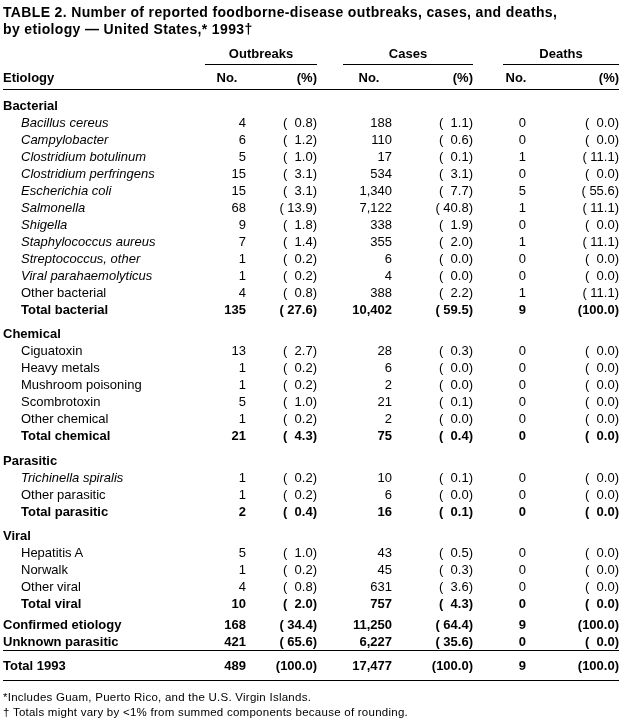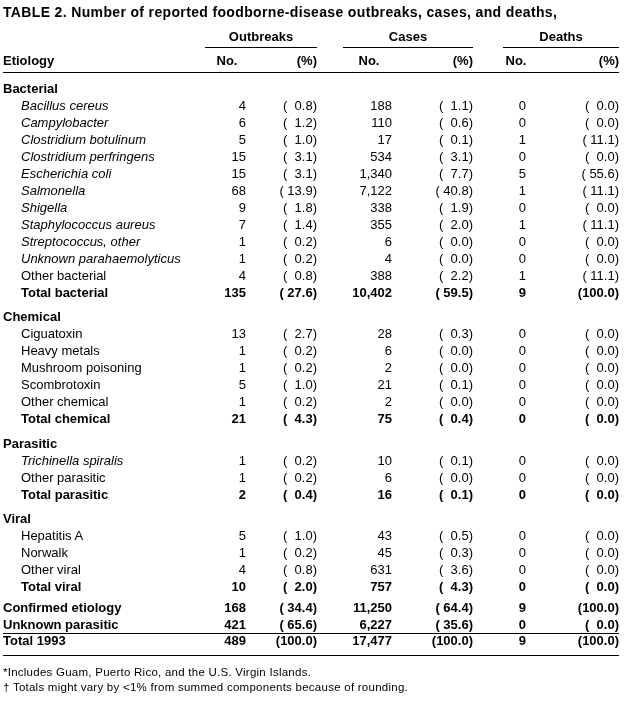--- a/index.html
+++ b/index.html
@@ -47,38 +47,39 @@
   .c-etio.ind { padding-left: 18px; }
   .c-no { text-align: right; padding-right: 3px; }
   .c-pct { text-align: right; white-space: pre; }
   .c-sp { }
   .b { font-weight: 700; }
   td.sec { padding-top: 9px; }
   tr.sum-first td { padding-top: 5px; }
   tr.grand td {
     border-top: 1.6px solid #000;
     border-bottom: 1.6px solid #000;
-    padding-top: 0;
+    padding-top: 8px;
     padding-bottom: 7px;
   }
   .footnotes { margin-top: 9px; }
   .footnote {
     font-size: 11.5px;
     line-height: 15px;
     letter-spacing: 0.25px;
   }
   i { font-style: italic; }
 </style>
 </head>
 <body>
 
 <div class="page">
 
   <div class="title-block">
     <div class="title-line">TABLE 2. Number of reported foodborne-disease outbreaks, cases, and deaths,</div>
+    <div class="title-line">by etiology — United States,* 1993†</div>
   </div>
 
   <table class="etio-table">
     <colgroup>
       <col style="width:202px">
       <col style="width:44px">
       <col style="width:68px">
       <col style="width:26px">
       <col style="width:52px">
       <col style="width:78px">
@@ -204,21 +205,21 @@
           <td class="c-no">1</td>
           <td class="c-pct">(  0.2)</td>
           <td class="c-sp"></td>
           <td class="c-no">6</td>
           <td class="c-pct">(  0.0)</td>
           <td class="c-sp"></td>
           <td class="c-no">0</td>
           <td class="c-pct">(  0.0)</td>
         </tr>
         <tr>
-          <td class="c-etio ind"><i>Unknown parahaemolyticus</i></td>
+          <td class="c-etio ind"><i>Viral parahaemolyticus</i></td>
           <td class="c-no">1</td>
           <td class="c-pct">(  0.2)</td>
           <td class="c-sp"></td>
           <td class="c-no">4</td>
           <td class="c-pct">(  0.0)</td>
           <td class="c-sp"></td>
           <td class="c-no">0</td>
           <td class="c-pct">(  0.0)</td>
         </tr>
         <tr>

